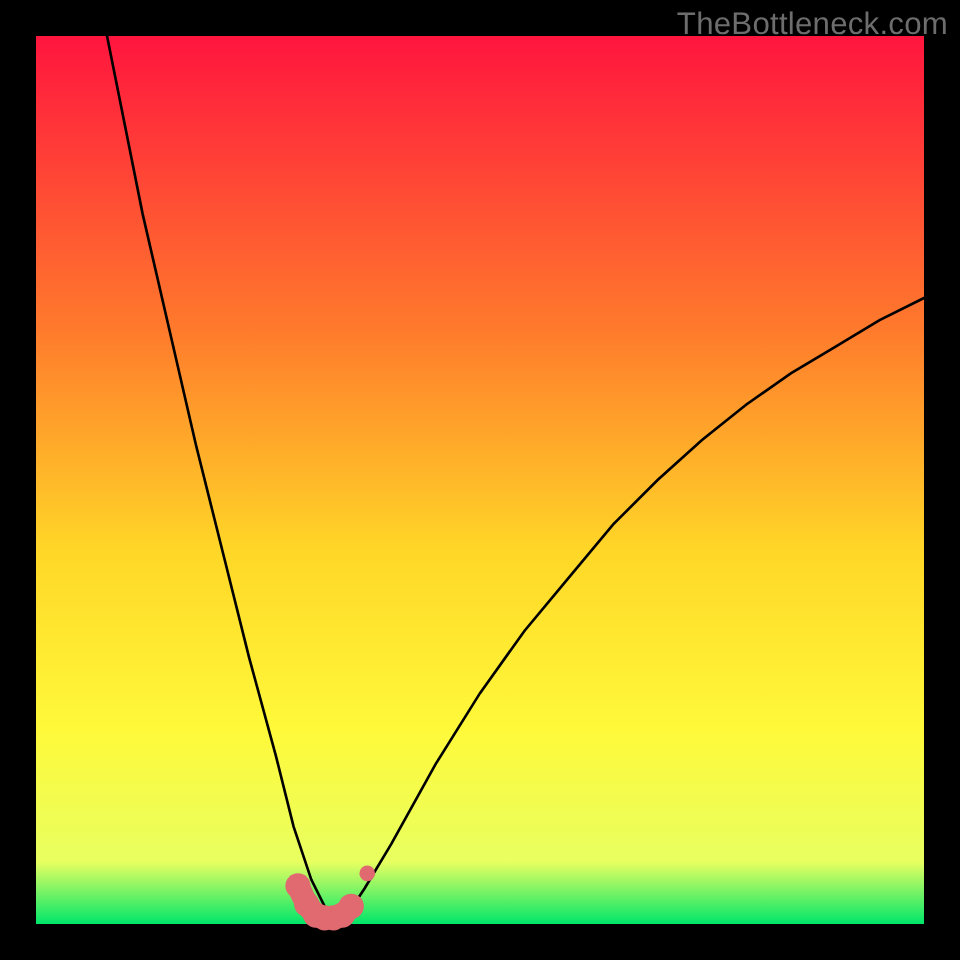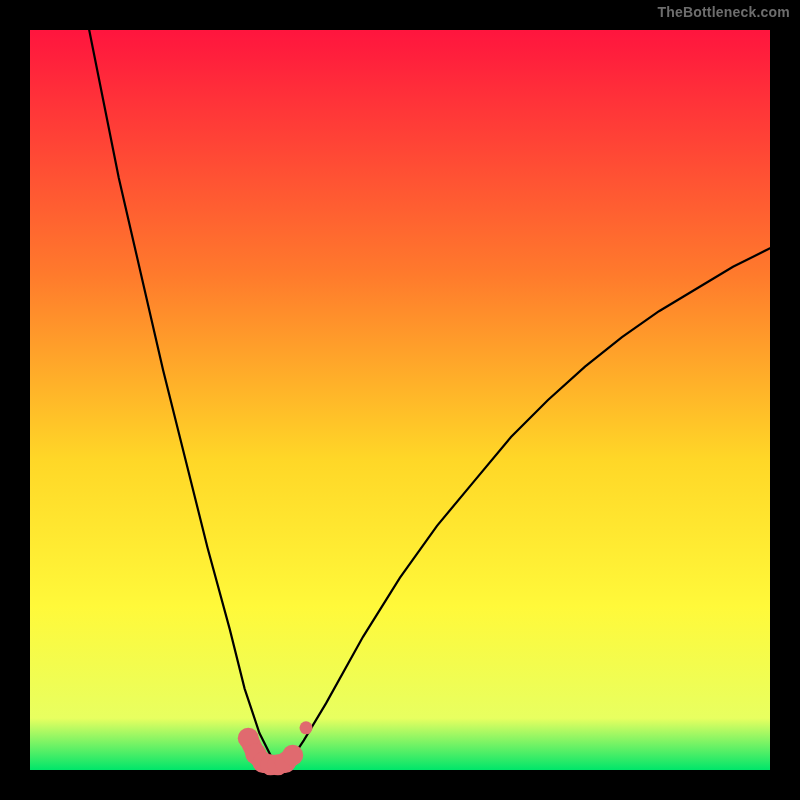--- a/index.html
+++ b/index.html
@@ -14,22 +14,22 @@
   .stage {
     position: relative;
     width: 800px;
     height: 800px;
   }
   .watermark {
     position: absolute;
     top: 4px;
     right: 10px;
     color: #6d6d6d;
-    font-size: 14px;
-    font-weight: 700;
+    font-size: 26px;
+    font-weight: 400;
     letter-spacing: 0.2px;
     z-index: 10;
   }
   svg.plot {
     position: absolute;
     top: 0;
     left: 0;
   }
 </style>
 </head>

